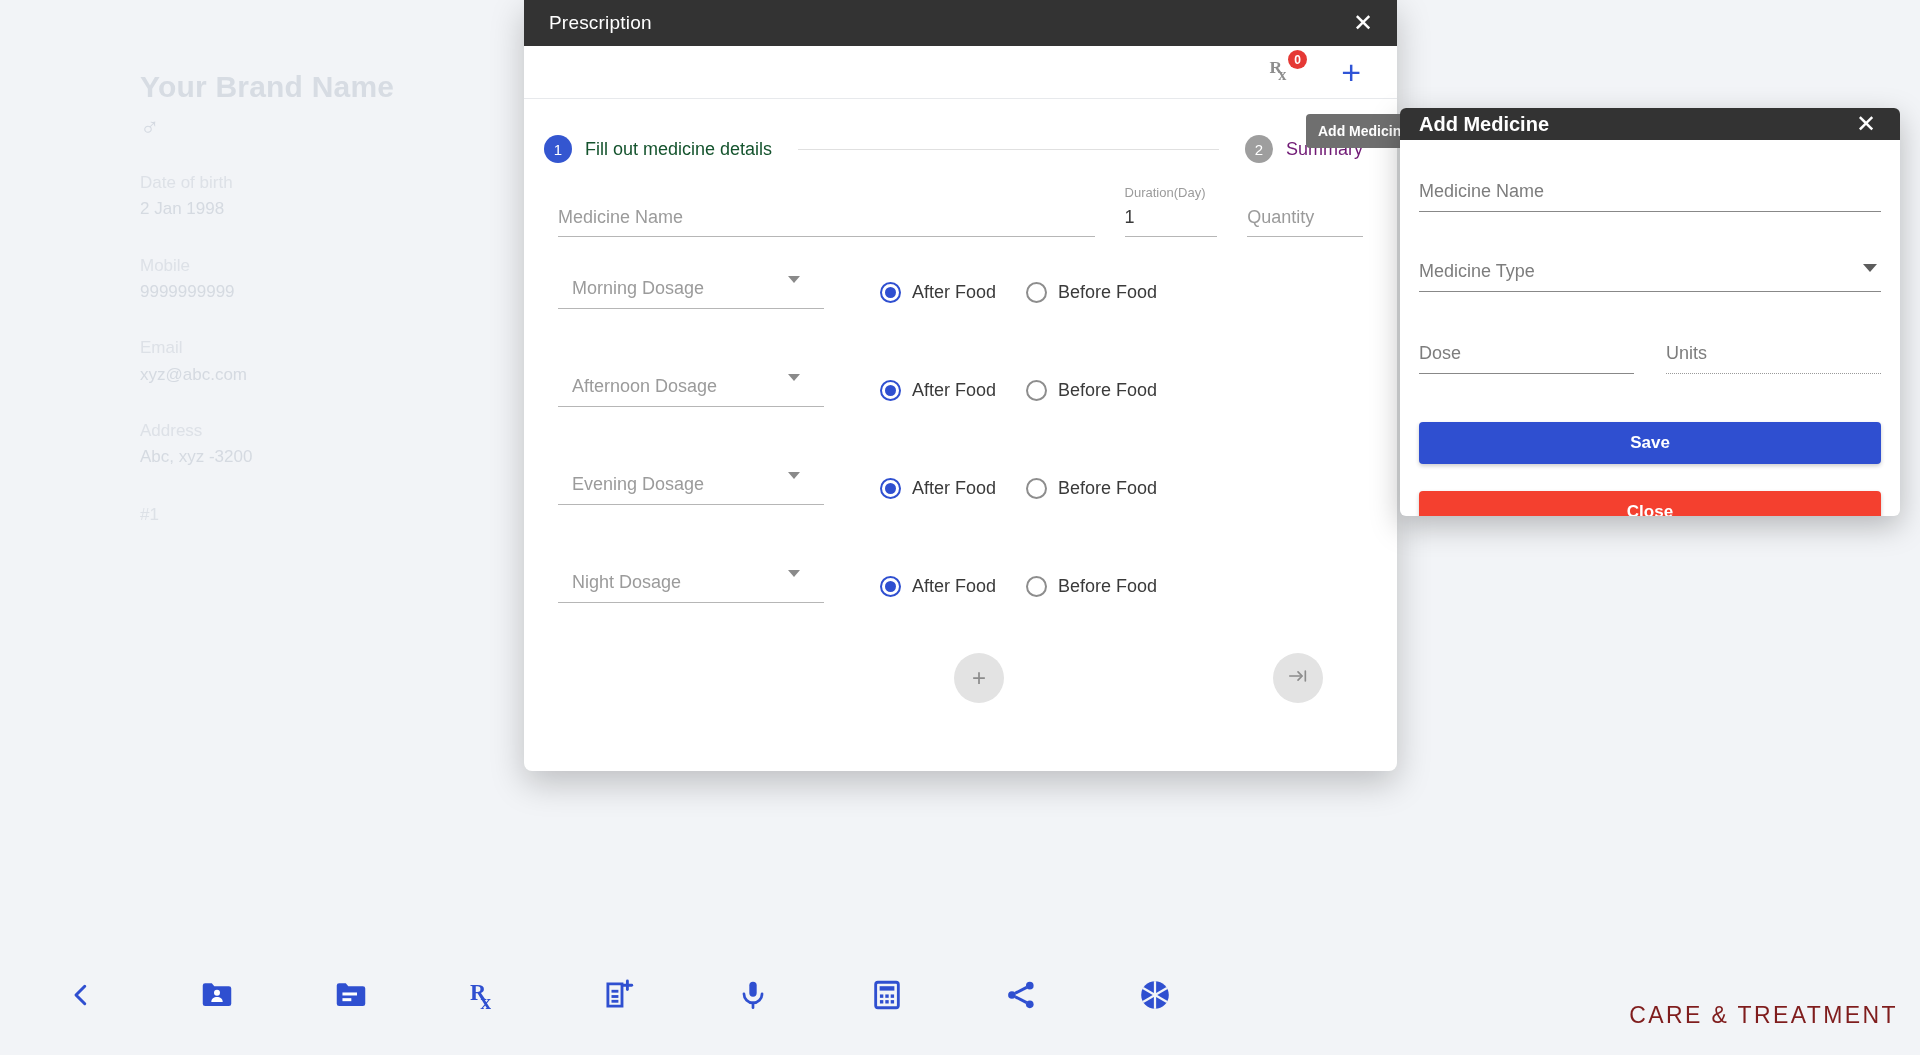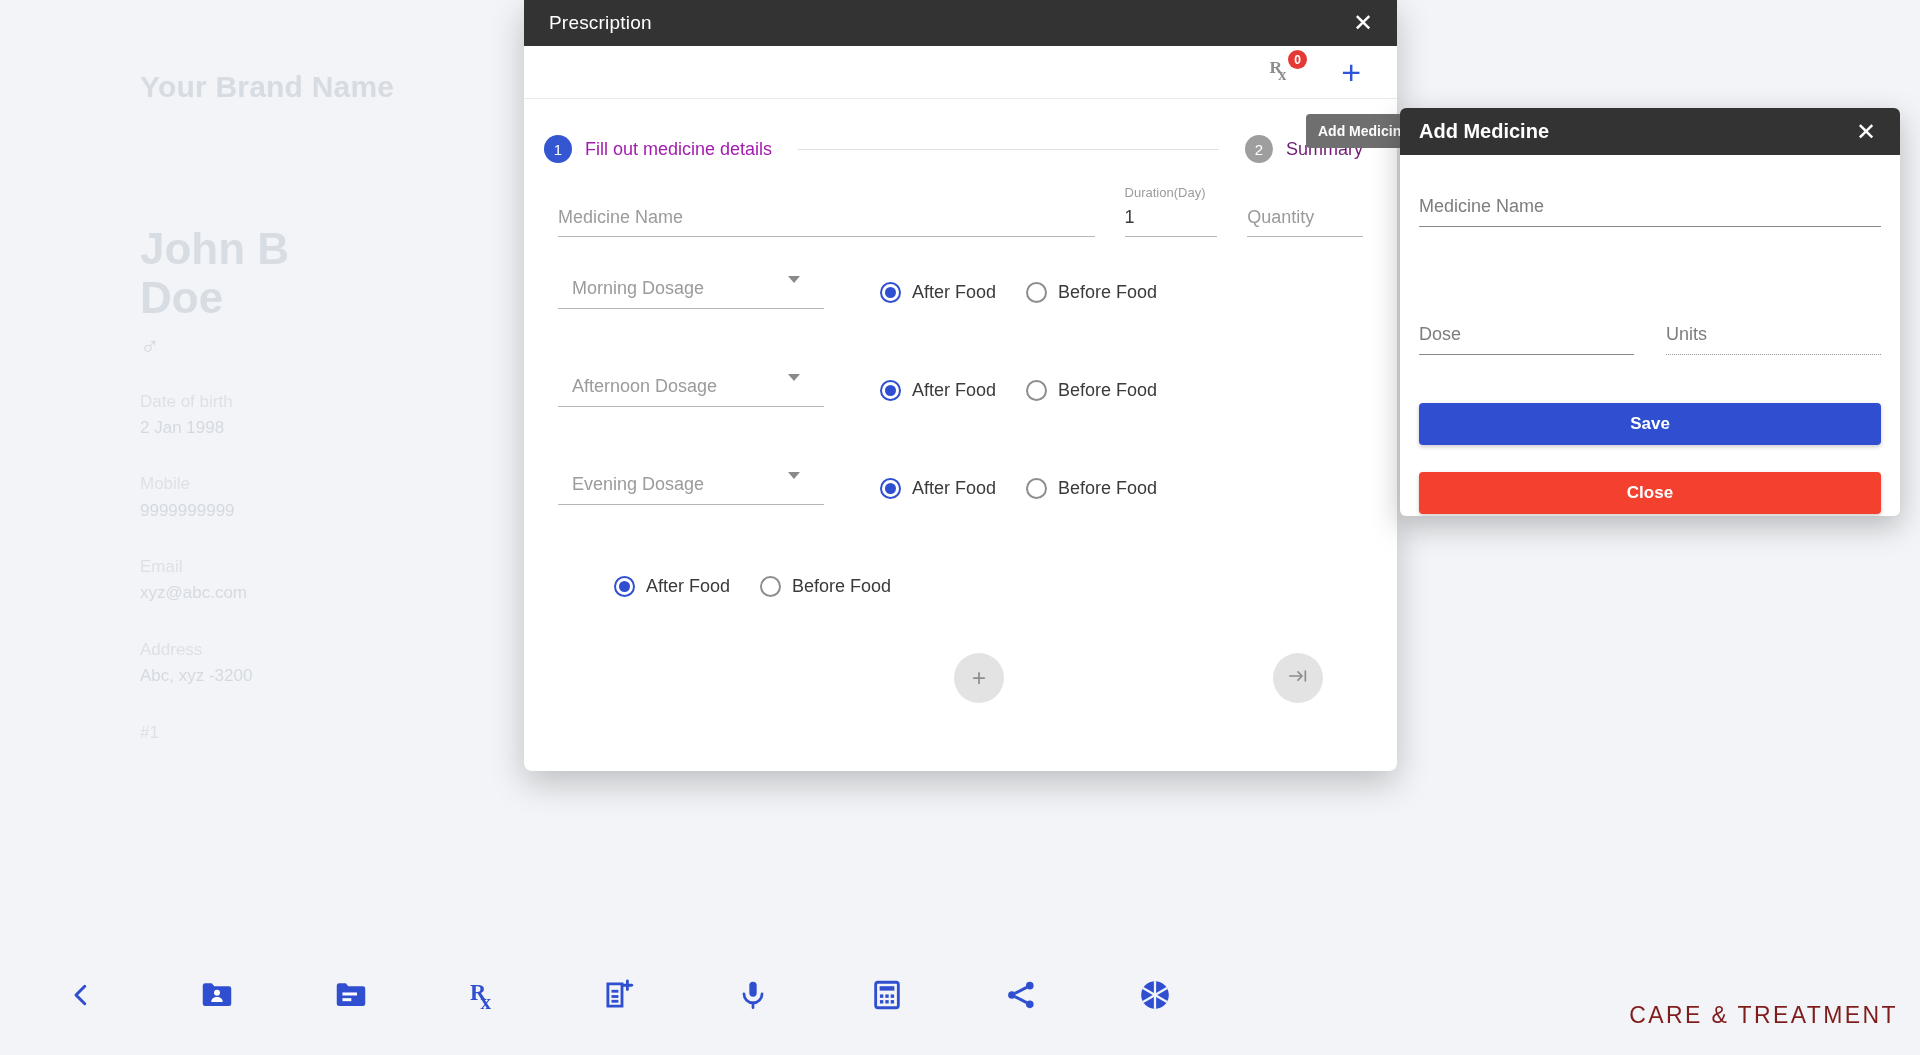--- a/index.html
+++ b/index.html
@@ -169,21 +169,21 @@
   }
   .step-circle {
     width: 28px; height: 28px;
     border-radius: 50%;
     display: flex; align-items: center; justify-content: center;
     color: #fff; font-size: 15px;
     flex: 0 0 auto;
   }
   .step-circle.active { background: #3456d0; }
   .step-circle.inactive { background: #9e9e9e; }
-  .step-label { font-size: 18px; color: #a21caf; white-space: nowrap; }
+  .step-label { font-size: 18px; color: #14532d; white-space: nowrap; }
   .step-label.muted { color: #701a75; }
   .step-connector {
     flex: 1 1 auto;
     height: 1px;
     background: #e0e0e0;
     margin: 0 26px;
   }
 
   
   .form-area { padding: 12px 34px 0 34px; flex: 1 1 auto; position: relative; }
@@ -349,21 +349,20 @@
   .btn-save { background: #2f4fd0; min-width: 82px; }
   .btn-close { background: #f4402f; min-width: 86px; }
 </style>
 </head>
 <body>
 
 <div id="app">
 
   <div class="patient-panel">
     <div class="brand-name">Your Brand Name</div>
-    <div class="patient-name">John B Doe</div>
     <div class="gender-icon">♂</div>
 
     <div class="field-group">
       <div class="field-label">Date of birth</div>
       <div class="field-value">2 Jan 1998</div>
     </div>
     <div class="field-group">
       <div class="field-label">Mobile</div>
       <div class="field-value">9999999999</div>
     </div>
@@ -584,20 +583,24 @@
             <span class="radio-label">After Food</span>
           </div>
           <div class="radio-item">
             <span class="radio-outer"></span>
             <span class="radio-label">Before Food</span>
           </div>
         </div>
       </div>
 
       <div class="dose-row">
+        <div class="dose-select">
+          <span class="uf-placeholder">Night Dosage</span>
+          <span class="caret"></span>
+        </div>
         <div class="radio-group">
           <div class="radio-item">
             <span class="radio-outer checked">
                 <span class="radio-dot"></span>
               </span>
             <span class="radio-label">After Food</span>
           </div>
           <div class="radio-item">
             <span class="radio-outer"></span>
             <span class="radio-label">Before Food</span>
@@ -626,20 +629,24 @@
   <div class="addmed-dialog">
     <div class="addmed-titlebar">
       <span class="addmed-title">Add Medicine</span>
       <span class="close-x">✕</span>
     </div>
     <div class="addmed-body">
       <div class="am-field">
         <span class="am-ph">Medicine Name</span>
       </div>
       <div class="am-gap1"></div>
+      <div class="am-field">
+        <span class="am-ph">Medicine Type</span>
+        <span class="am-caret"></span>
+      </div>
       <div class="am-gap2"></div>
       <div class="am-two">
         <div class="am-field">
           <span class="am-ph">Dose</span>
         </div>
         <div class="am-field dotted">
           <span class="am-ph">Units</span>
         </div>
       </div>
       <div class="am-buttons">

